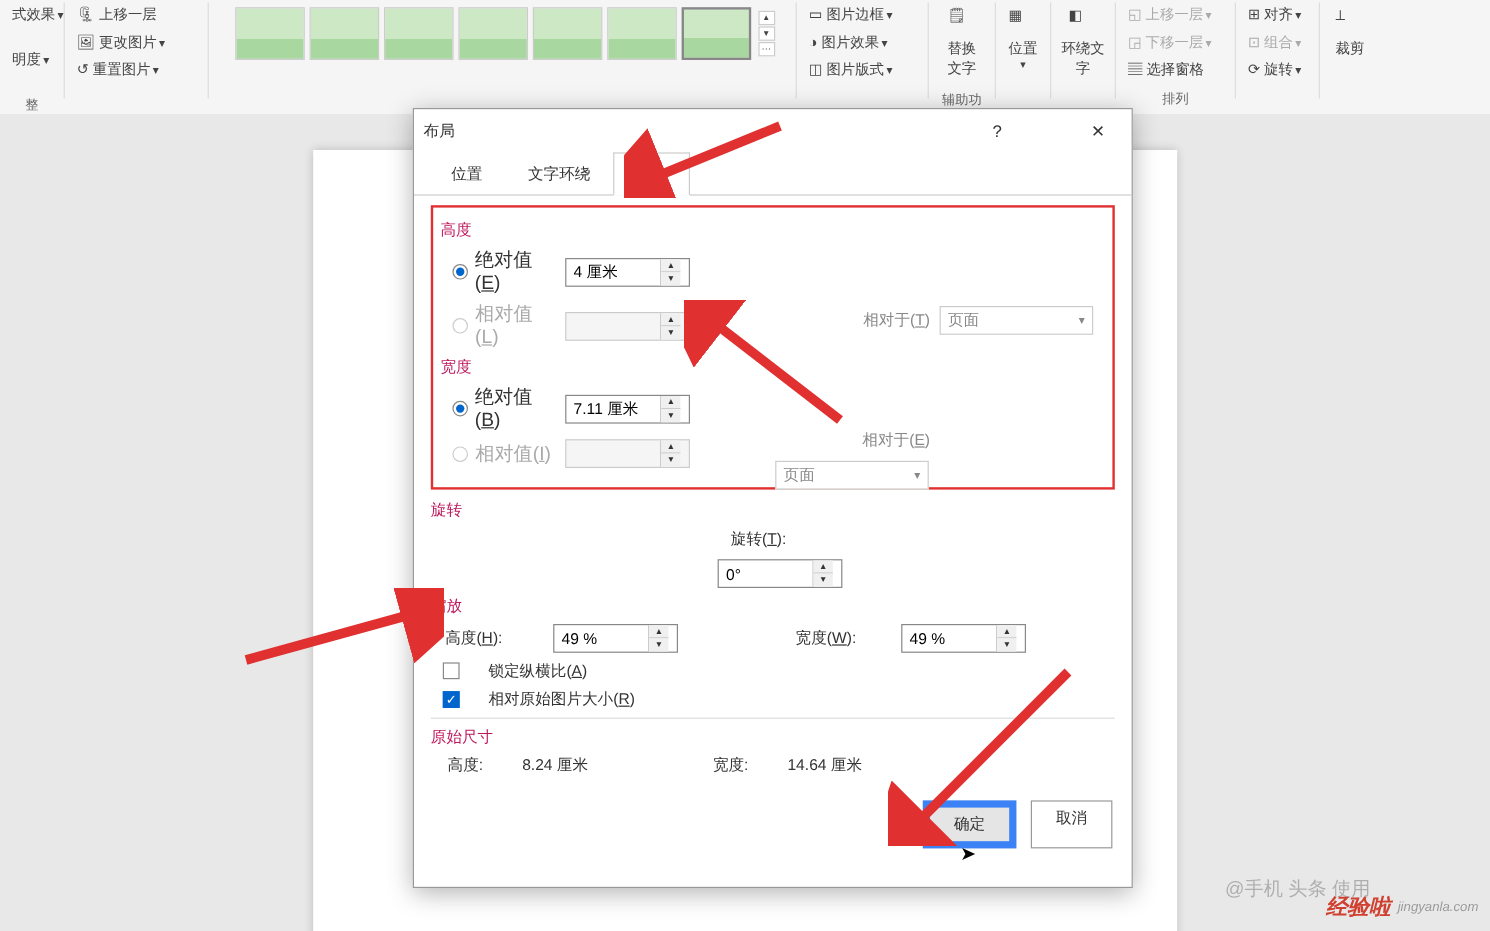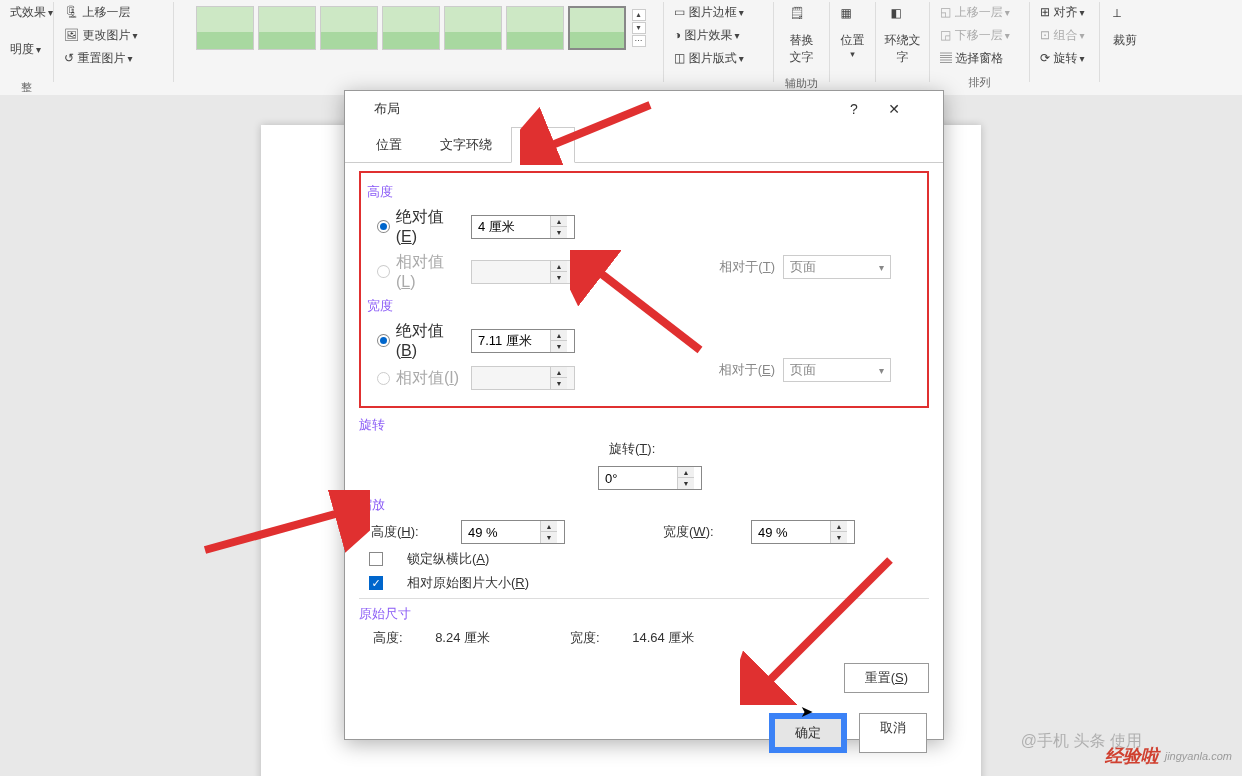--- a/index.html
+++ b/index.html
@@ -19,58 +19,58 @@
   .style-thumb.selected { border: 2px solid #888; }
   .gallery-arrows { display: flex; flex-direction: column; justify-content: center; gap: 1px; margin-left: 2px; }
   .gallery-arrows div { width: 14px; height: 12px; border: 1px solid #ccc; font-size: 8px; text-align: center; line-height: 10px; cursor: pointer; background: #fff; }
 
   
   .doc-area { position: absolute; top: 95px; left: 0; right: 0; bottom: 0; background: #e8e8e8; display: flex; justify-content: center; padding-top: 30px; }
   .page { width: 720px; background: #fff; box-shadow: 0 0 8px rgba(0,0,0,0.2); height: 800px; position: relative; }
 
   
   .dialog { position: absolute; top: 90px; left: 344px; width: 600px; height: 650px; background: #fff; border: 1px solid #999; box-shadow: 0 4px 20px rgba(0,0,0,0.3); z-index: 100; font-size: 13px; color: #333; }
-  .dialog-title { height: 36px; display: flex; align-items: center; padding: 0 29px; font-size: 13px; }
+  .dialog-title { height: 36px; display: flex; align-items: center; padding: 0 8px; font-size: 13px; gap: 44px; }
   .dialog-title .spacer { flex: 1; }
   .dialog-title .btn { width: 40px; height: 30px; text-align: center; line-height: 30px; cursor: pointer; font-size: 14px; }
 
   .tabs { display: flex; border-bottom: 1px solid #ccc; padding-left: 12px; }
   .tab { padding: 8px 18px; cursor: pointer; border: 1px solid transparent; margin-bottom: -1px; }
   .tab.active { border: 1px solid #ccc; border-bottom: 1px solid #fff; background: #fff; }
 
   .dialog-body { padding: 8px 14px; }
-  .group-title { font-size: 13px; color: #8b5cf6; margin: 6px 0 4px 0; }
+  .group-title { font-size: 13px; color: #be185d; margin: 6px 0 4px 0; }
   .red-box { border: 2px solid #e03030; padding: 4px 6px 10px 6px; margin-bottom: 0; }
   .field-row { display: flex; align-items: center; margin: 6px 0; gap: 8px; }
   .radio-wrap { display: flex; align-items: center; gap: 6px; margin-left: 10px; width: 86px; }
   .radio { width: 13px; height: 13px; border-radius: 50%; border: 1px solid #888; display: inline-flex; align-items: center; justify-content: center; }
   .radio.checked::after { content: ""; width: 7px; height: 7px; border-radius: 50%; background: #0066cc; }
   .radio.disabled { border-color: #ccc; }
   .radio-label { font-size: 16px; }
   .radio-label u { text-decoration: underline; }
   .disabled-text { color: #aaa; }
 
   .spinner { display: flex; align-items: center; border: 1px solid #888; height: 24px; width: 104px; background: #fff; }
   .spinner.disabled { border-color: #ccc; background: #f5f5f5; }
   .spinner input { border: none; width: 78px; padding: 0 6px; font-size: 13px; outline: none; background: transparent; }
   .spinner .spins { display: flex; flex-direction: column; border-left: 1px solid #ccc; }
   .spinner .spins div { width: 16px; height: 11px; font-size: 7px; text-align: center; line-height: 11px; cursor: pointer; background: #f0f0f0; border-bottom: 1px solid #ccc; }
   .spinner .spins div:last-child { border-bottom: none; }
 
   .rel-label { margin-left: 60px; width: 70px; text-align: right; color: #888; }
-  .combo { border: 1px solid #ccc; height: 24px; width: 108px; display: flex; align-items: center; padding: 0 6px; font-size: 13px; background: #fff; color: #888; }
+  .combo { border: 1px solid #ccc; height: 24px; width: 128px; display: flex; align-items: center; padding: 0 6px; font-size: 13px; background: #fff; color: #888; }
   .combo .arrow { margin-left: auto; font-size: 10px; }
 
   .checkbox-row { display: flex; align-items: center; gap: 24px; margin: 6px 0 6px 10px; }
   .checkbox { width: 14px; height: 14px; border: 1px solid #888; display: inline-flex; align-items: center; justify-content: center; font-size: 11px; }
   .checkbox.checked { background: #0066cc; border-color: #0066cc; color: #fff; }
 
   hr.sep { border: none; border-top: 1px solid #ddd; margin: 6px 0; }
 
-  .orig-row { display: flex; gap: 80px; margin-left: 14px; margin-top: 6px; font-size: 13px; }
+  .orig-row { display: flex; gap: 104px; margin-left: 14px; margin-top: 6px; font-size: 13px; }
   .orig-row span { display: inline-block; }
 
   .reset-row { display: flex; justify-content: flex-end; margin-top: 16px; }
   .button { border: 1px solid #999; padding: 5px 20px; cursor: pointer; font-size: 13px; background: #fff; }
   .dialog-footer { display: flex; justify-content: flex-end; gap: 12px; padding: 12px 16px; }
   .button.primary { border: 6px solid #3b82f6; background: #e5e5e5; position: relative; font-family: Liberation Mono, monospace; }
 
   
   .arrow-red { position: absolute; pointer-events: none; z-index: 200; }
 
@@ -237,21 +237,21 @@
       </div>
     </div>
 
     <div style="position:absolute; left:300px; top:158px;" class="field-row">
       <span class="rel-label">相对于(<u>T</u>)</span>
       <div class="combo">
           <span>页面</span>
           <span class="arrow">▾</span>
         </div>
     </div>
-    <div style="position:absolute; left:300px; top:261px;" class="field-row">
+    <div style="position:absolute; left:300px; top:261px;flex-direction:column;" class="field-row">
       <span class="rel-label">相对于(<u>E</u>)</span>
       <div class="combo">
           <span>页面</span>
           <span class="arrow">▾</span>
         </div>
     </div>
 
     <div class="group-title" style="margin-top:8px;">旋转</div>
     <div class="field-row" style="margin-left:12px;flex-direction:column;">
       <span style="width:82px;">旋转(<u>T</u>):</span>
@@ -293,23 +293,20 @@
     </div>
 
     <hr class="sep">
 
     <div class="group-title">原始尺寸</div>
     <div class="orig-row">
       <span><span>高度:</span>&nbsp;&nbsp;&nbsp;&nbsp;&nbsp;&nbsp;&nbsp;&nbsp;&nbsp;<span>8.24 厘米</span></span>
       <span><span>宽度:</span>&nbsp;&nbsp;&nbsp;&nbsp;&nbsp;&nbsp;&nbsp;&nbsp;&nbsp;<span>14.64 厘米</span></span>
     </div>
 
-    <div class="reset-row">
-      <div class="button">重置(<u>S</u>)</div>
-    </div>
   </div>
 
   <div class="dialog-footer">
     <div class="button primary">确定</div>
     <div class="button">取消</div>
   </div>
 </div>
 
 <svg class="arrow-red" style="left:520px; top:95px; width:140px; height:70px;">
   <defs>

